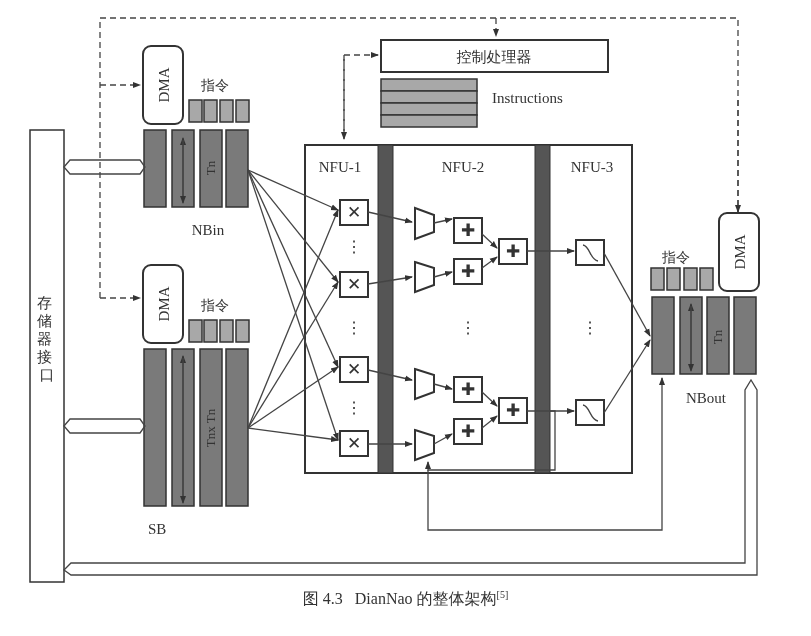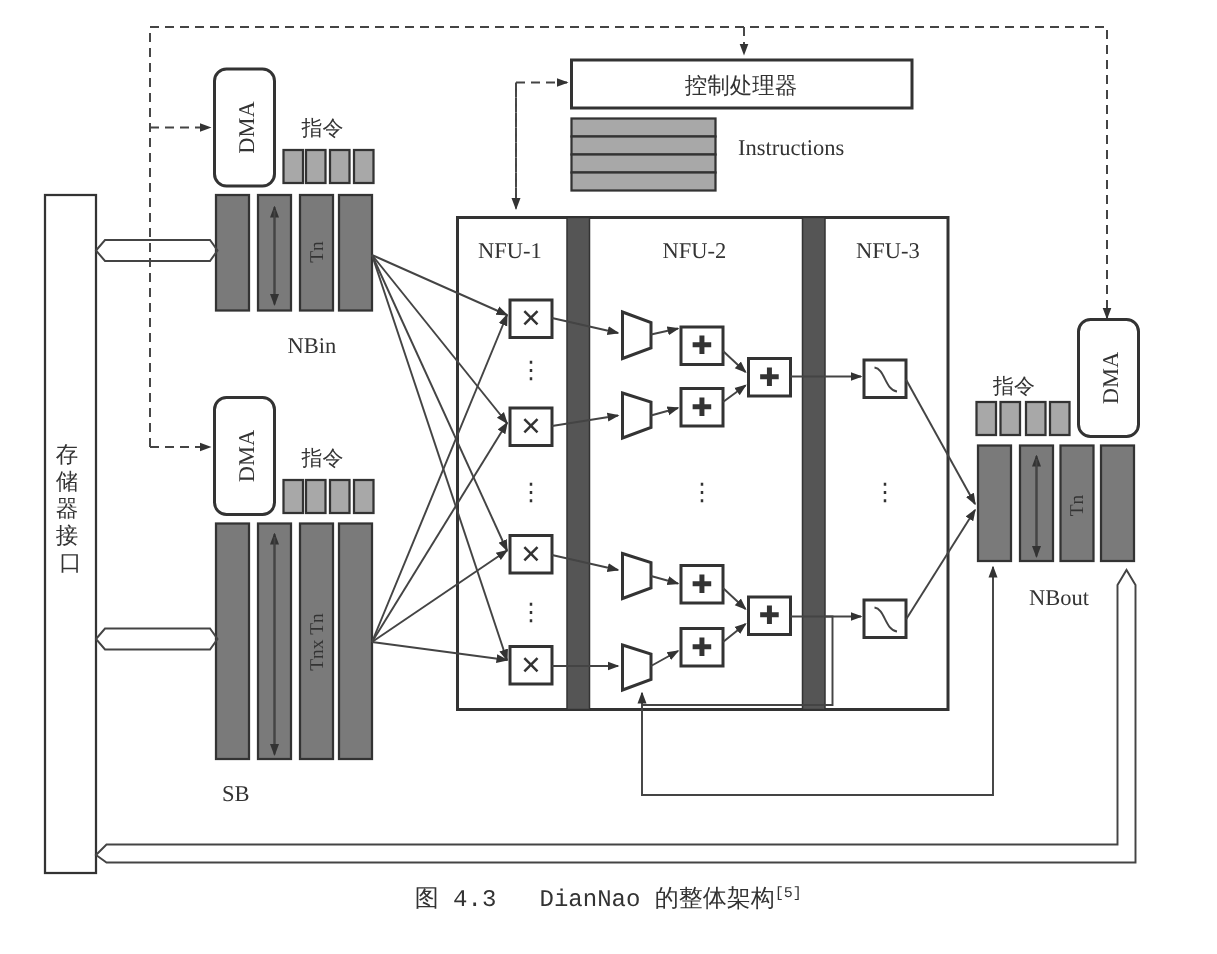--- a/index.html
+++ b/index.html
@@ -7,21 +7,21 @@
   #diagram { position: absolute; left: 0; top: 0; }
   .serif { font-family: "Liberation Serif", "DejaVu Serif", serif; fill: #333; }
   .cjk { font-family: "DejaVu Sans", "Liberation Sans", sans-serif; fill: #333; }
   .line { stroke: #444; stroke-width: 1.3; fill: none; }
   .dash { stroke: #444; stroke-width: 1.3; fill: none; stroke-dasharray: 6 4; }
   .buf { fill: #7a7a7a; stroke: #333; stroke-width: 1.5; }
   .instr { fill: #a8a8a8; stroke: #333; stroke-width: 1.5; }
   .box { fill: #fff; stroke: #333; stroke-width: 2; }
   .pipe { fill: #555; stroke: #333; stroke-width: 1; }
   .caption { position: absolute; left: 0; top: 589px; width: 811px; text-align: center;
-             font-family: Liberation Mono, monospace; font-size: 16px; color: #333; }
+             font-family: Liberation Serif, serif; font-size: 16px; color: #333; }
   .caption sup { font-size: 10px; }
 </style>
 </head>
 <body>
 
 <svg id="diagram" width="811" height="636" viewBox="0 0 811 636" xmlns="http://www.w3.org/2000/svg">
   <defs>
     <marker id="arr" markerWidth="8" markerHeight="8" refX="7" refY="4" orient="auto" markerUnits="userSpaceOnUse">
       <path d="M0,1 L8,4 L0,7 Z" fill="#333"></path>
     </marker>

